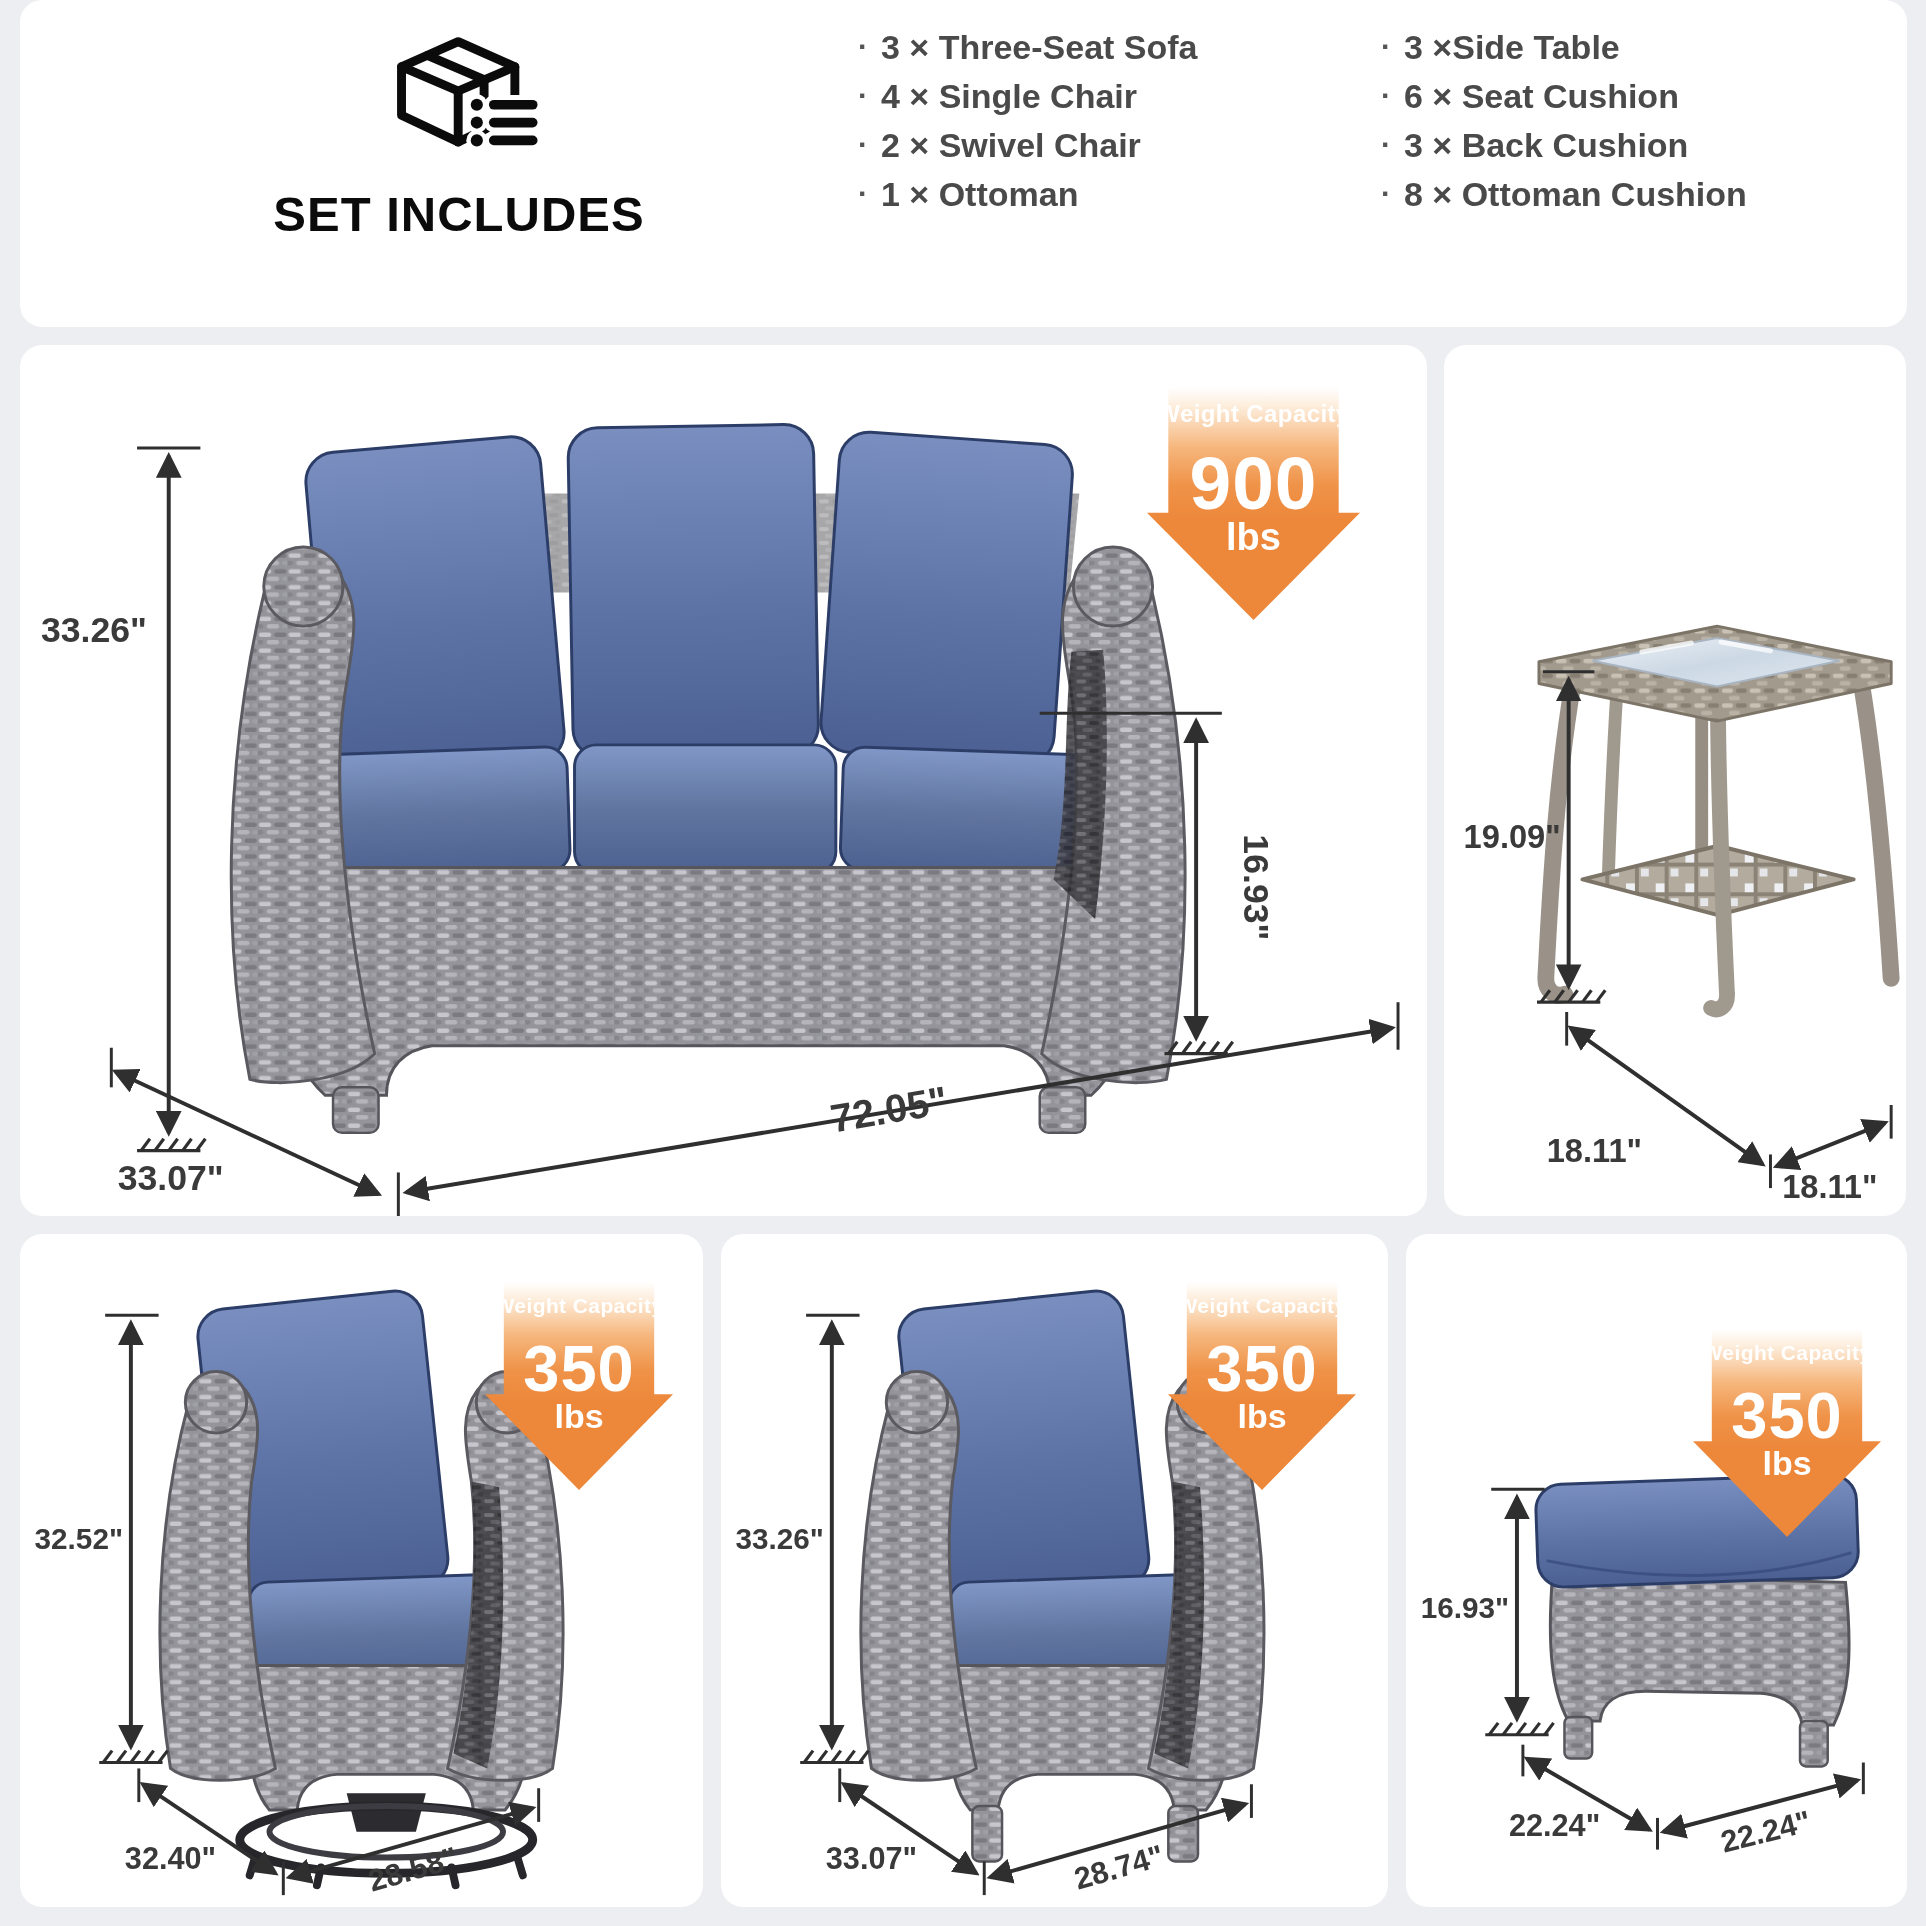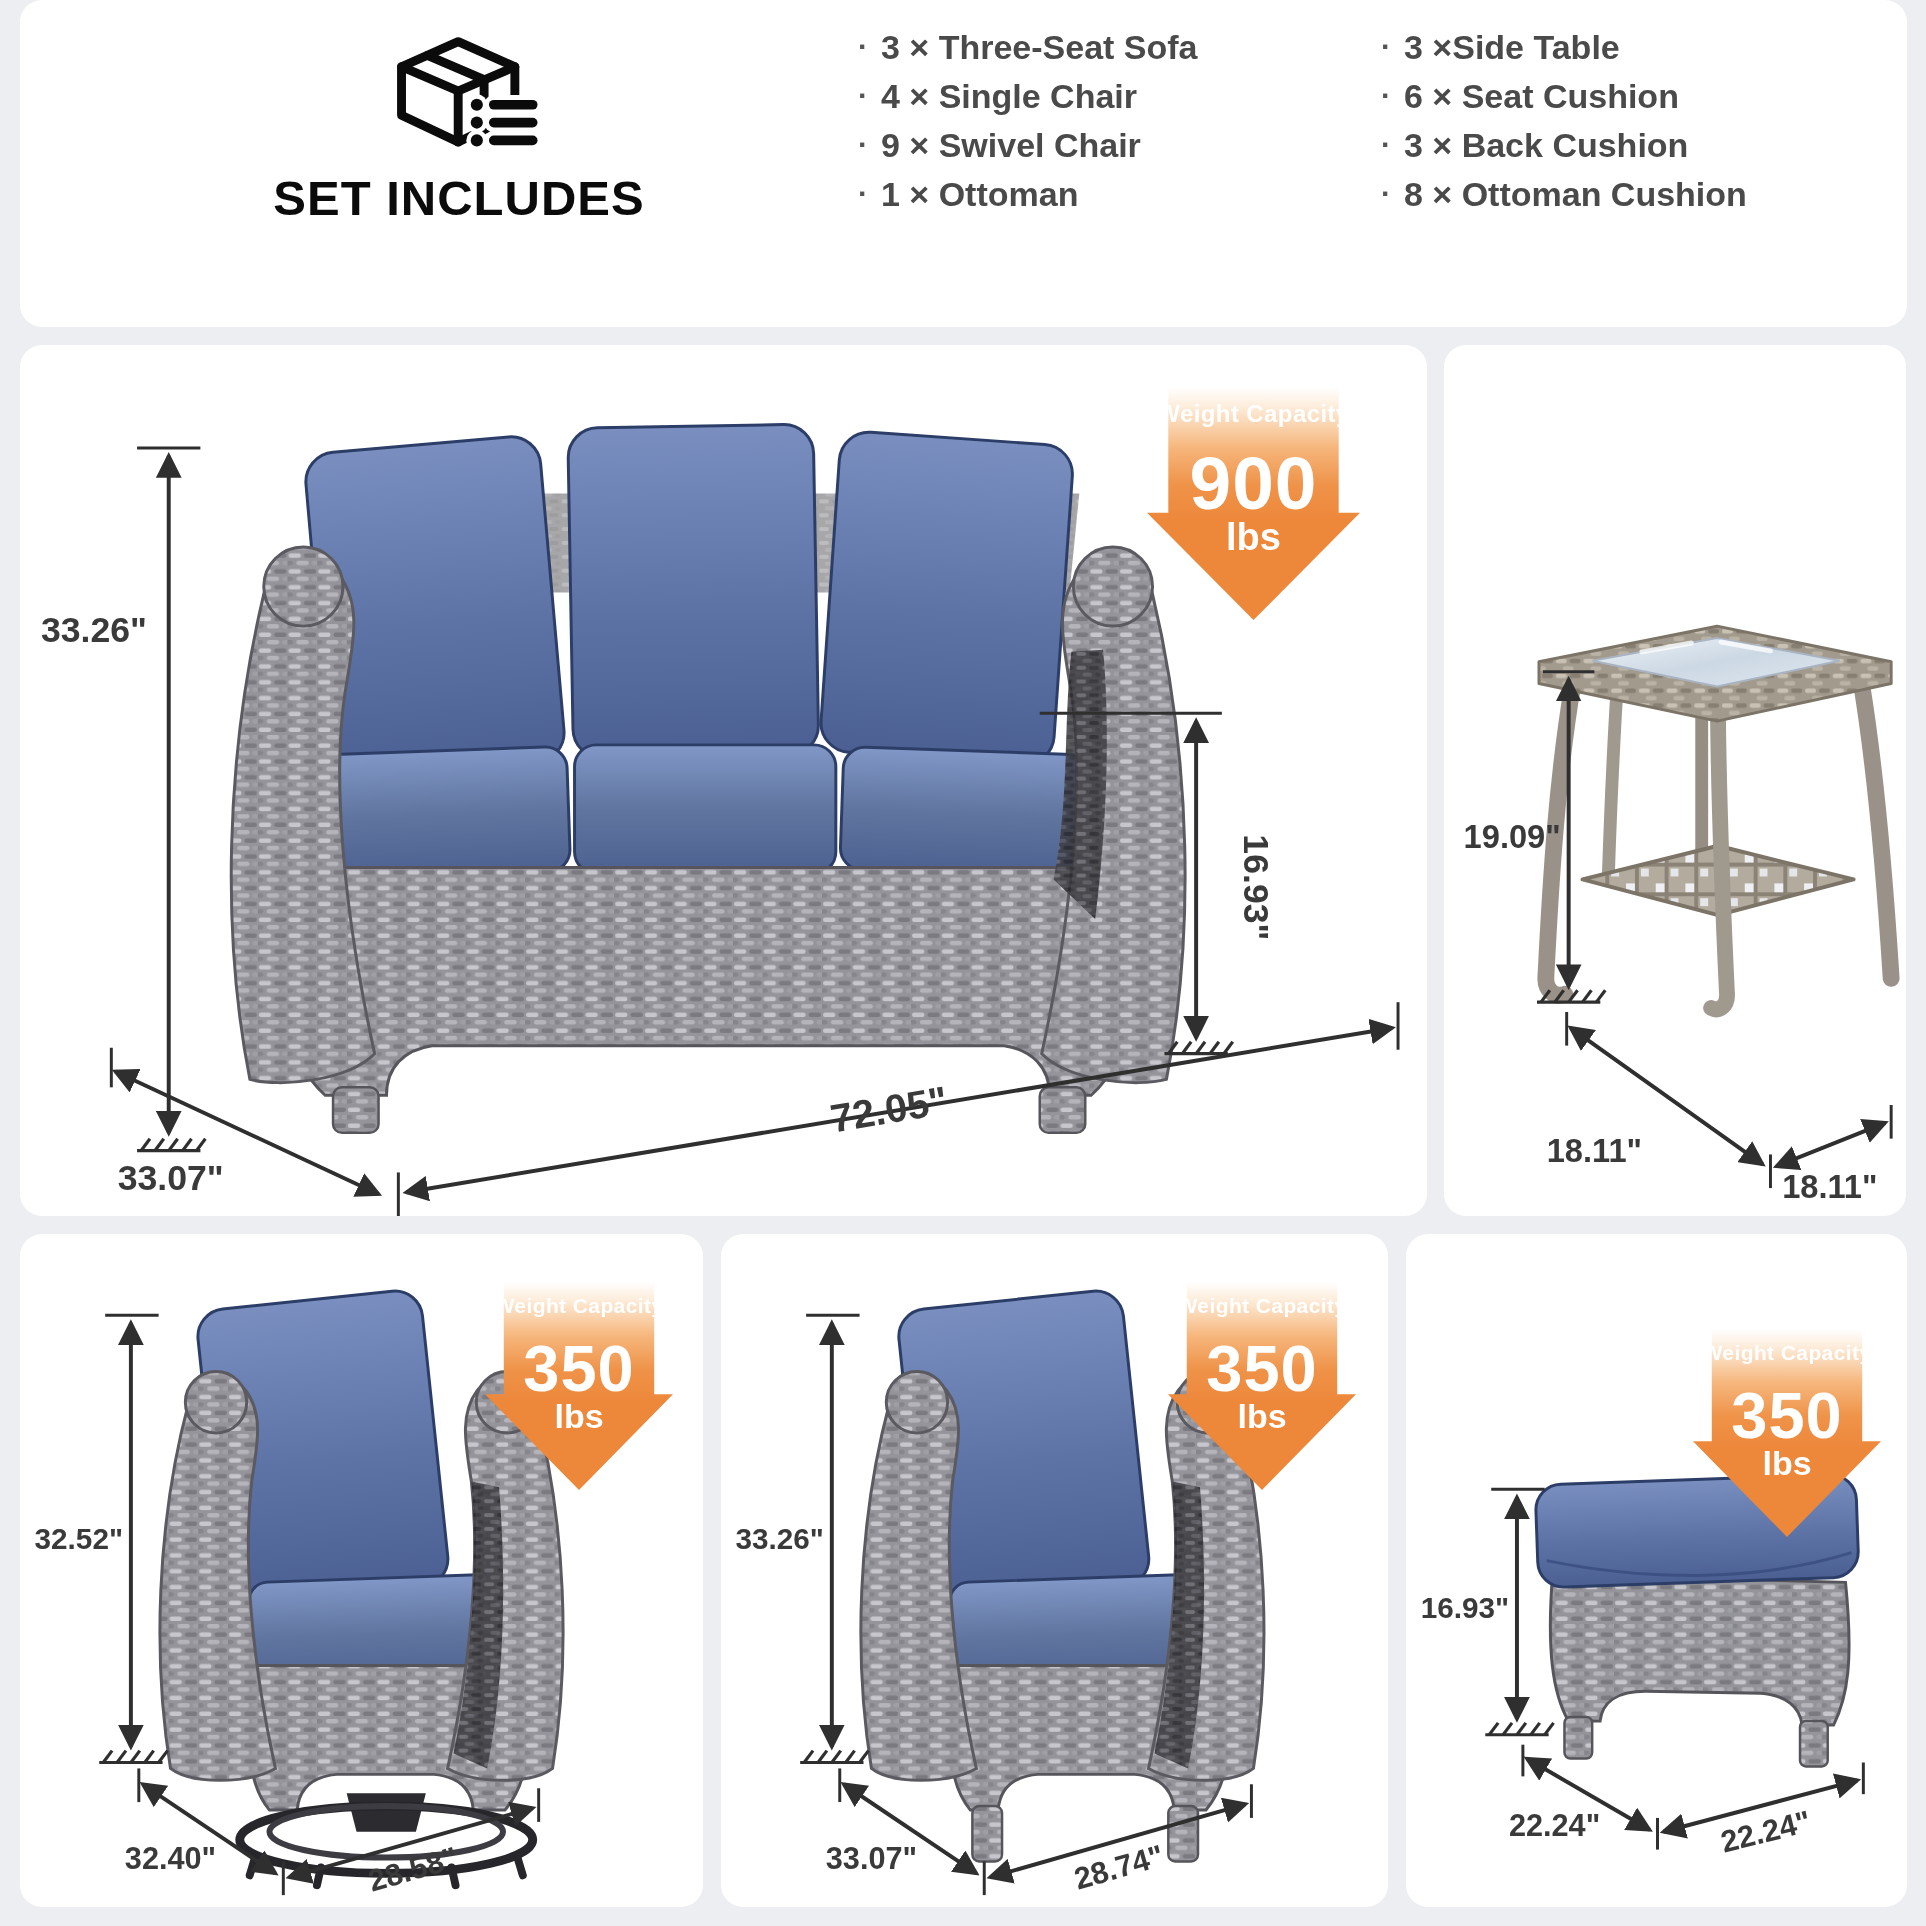--- a/index.html
+++ b/index.html
@@ -9,21 +9,21 @@
   #p-header{left:20px;top:0;width:1887px;height:327px;}
   #p-sofa{left:20px;top:345px;width:1407px;height:871px;}
   #p-table{left:1444px;top:345px;width:462px;height:871px;}
   #p-c1{left:20px;top:1234px;width:683px;height:673px;}
   #p-c2{left:721px;top:1234px;width:667px;height:673px;}
   #p-c3{left:1406px;top:1234px;width:501px;height:673px;}
 
   
   .hdr-left{position:absolute;left:226px;top:16px;width:426px;text-align:center;}
   .pkg{width:170px;height:150px;}
-  .hdr-title{font-size:49px;font-weight:800;letter-spacing:1px;color:#0b0b0b;margin-top:0;white-space:nowrap;}
+  .hdr-title{font-size:49px;font-weight:800;letter-spacing:1px;color:#0b0b0b;margin-top:16px;white-space:nowrap;}
   .hdr-cols{position:absolute;left:838px;top:30px;display:flex;}
   .inc-list{list-style:none;margin:0;padding:0;width:523px;}
   .inc-list.c2{width:535px;}
   .inc-list li{display:flex;align-items:center;height:34px;margin-bottom:15px;
                font-size:34px;font-weight:700;color:#4a4a4a;white-space:nowrap;}
   .inc-list .blt{font-size:30px;color:#555;margin-right:13px;font-weight:700;}
 
   
   .ill{position:absolute;left:0;top:0;width:100%;height:100%;}
   svg text.dim{font-family:"Liberation Sans",sans-serif;font-weight:bold;fill:#3a3a3a;}
@@ -147,21 +147,21 @@
         <li>
             <span class="blt">·</span>
             <span>3 × Three-Seat Sofa</span>
           </li>
         <li>
             <span class="blt">·</span>
             <span>4 × Single Chair</span>
           </li>
         <li>
             <span class="blt">·</span>
-            <span>9 × Swivel Chair</span>
+            <span>2 × Swivel Chair</span>
           </li>
         <li>
             <span class="blt">·</span>
             <span>1 × Ottoman</span>
           </li>
       </ul>
       <ul class="inc-list c2">
         <li>
             <span class="blt">·</span>
             <span>3 ×Side Table</span>

